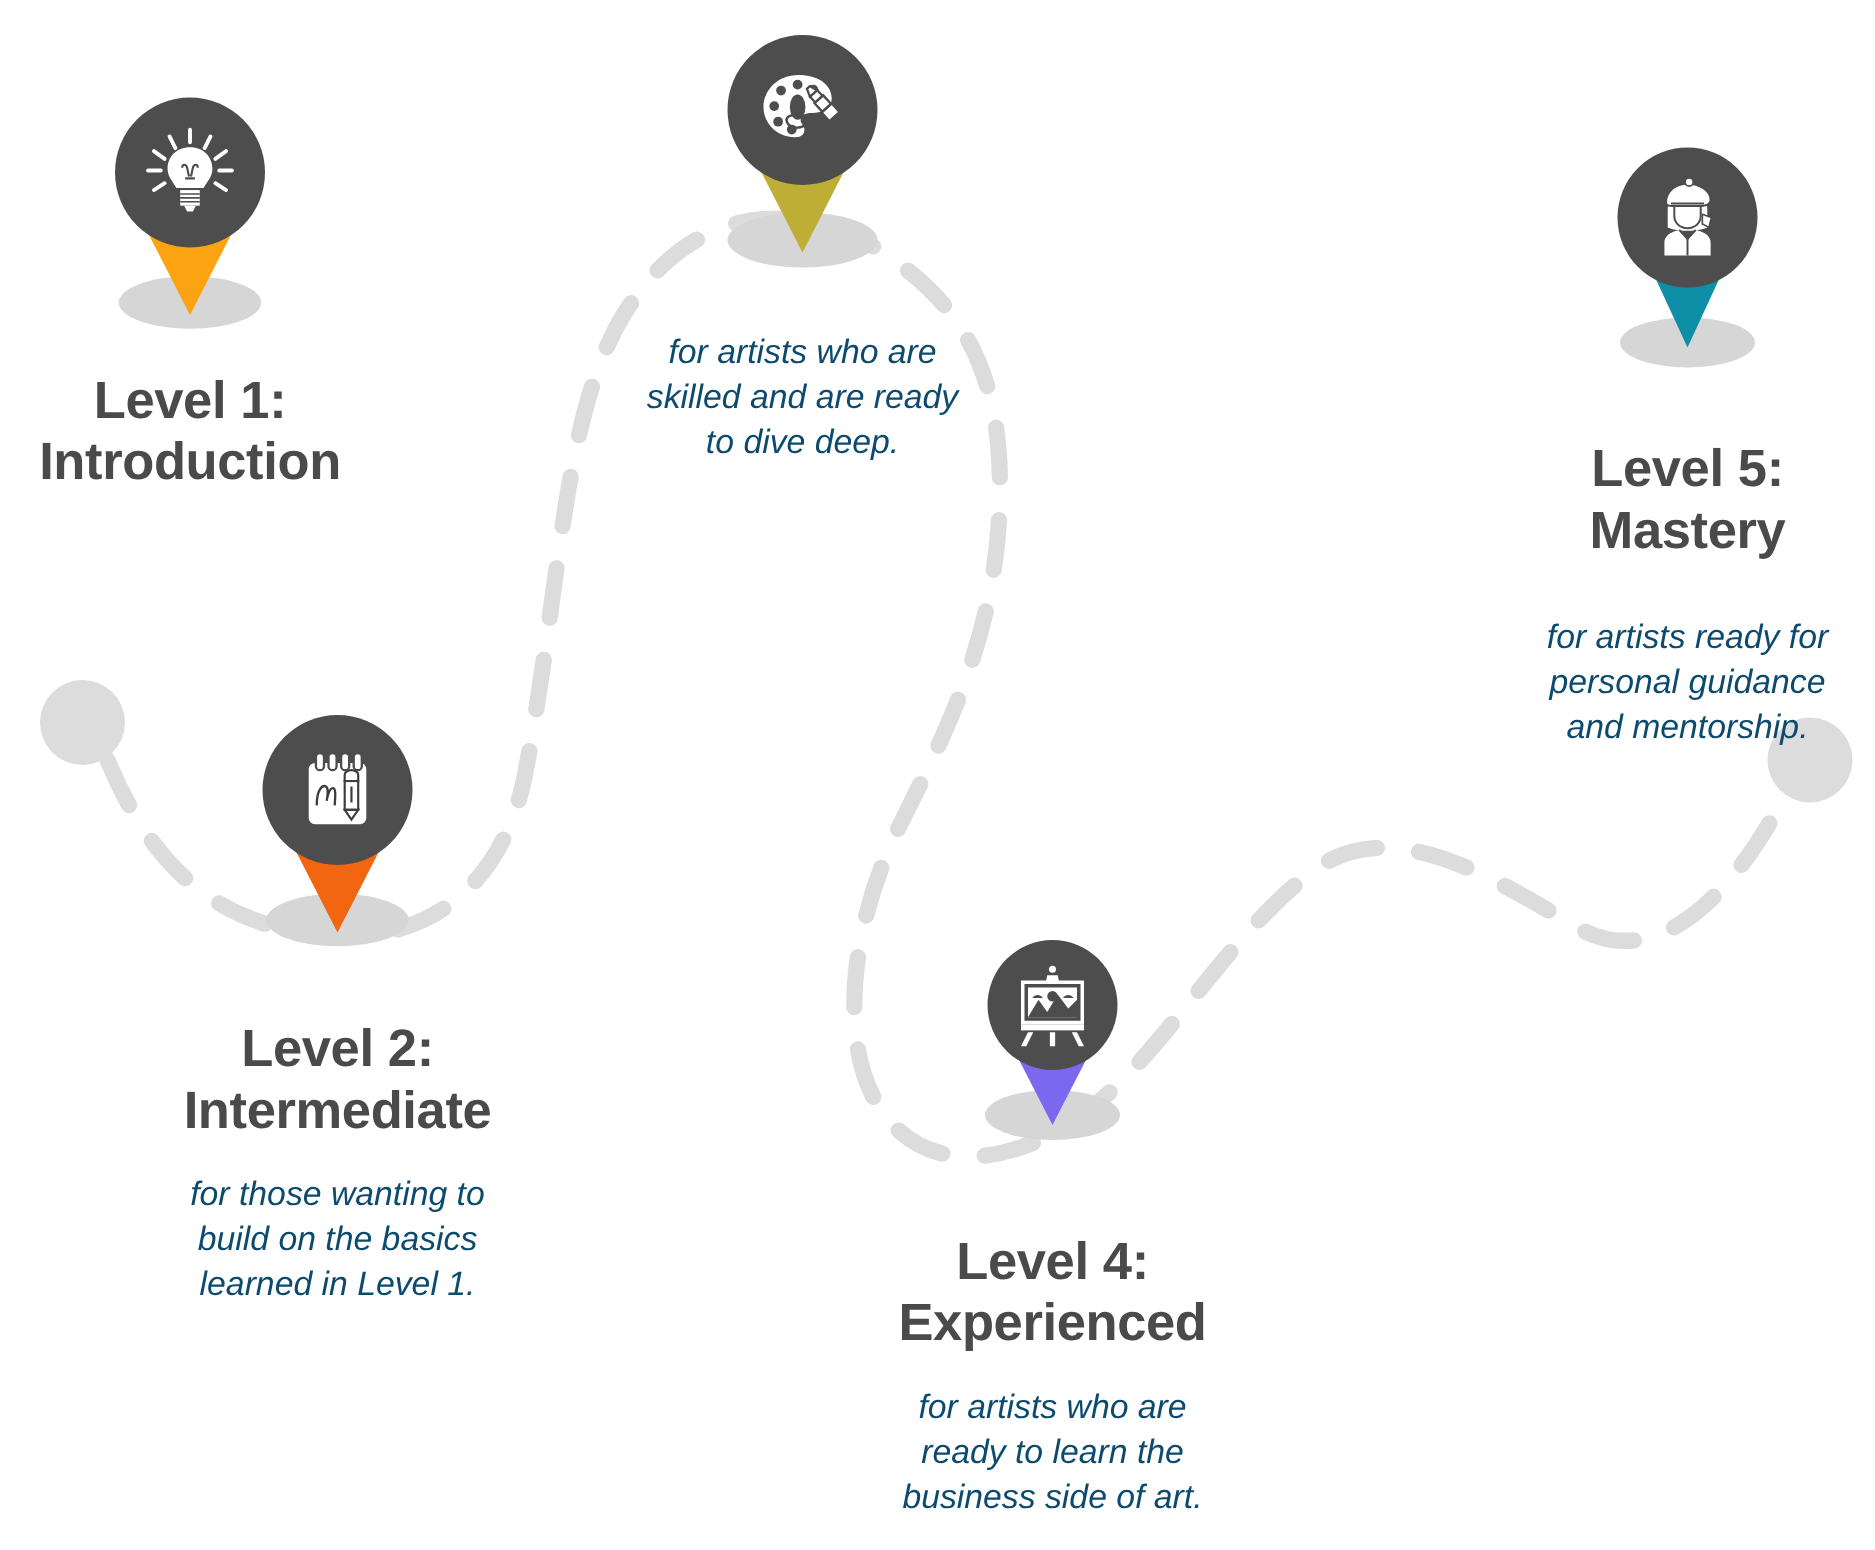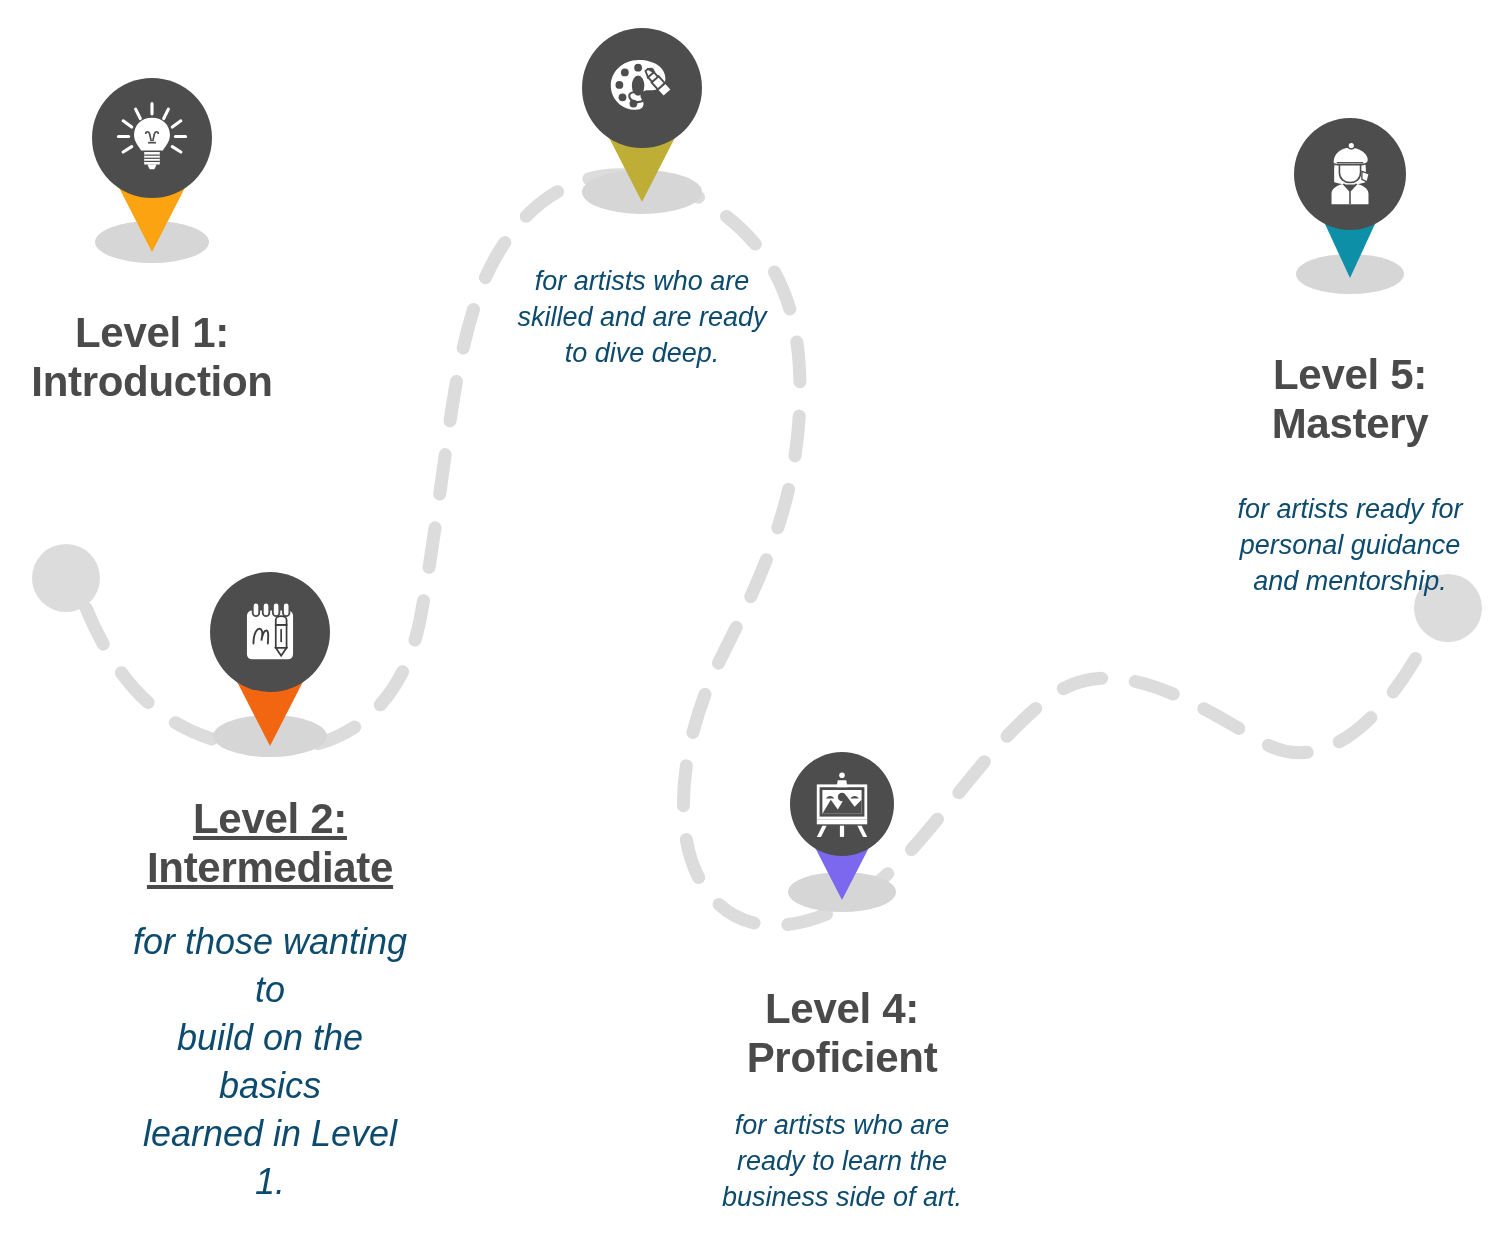--- a/index.html
+++ b/index.html
@@ -100,26 +100,26 @@
   .level-desc {
     font-style: italic;
     color: #0c4a6e;
     line-height: 1.33;
     margin: 0;
     white-space: pre-line;
   }
 
   
   #node-1 { left: 12px;   top: 78px;  width: 280px; }
-  #node-1 .level-title { font-size: 42px; margin-top: 20px; }
+  #node-1 .level-title { font-size: 42px; margin-top: 7px; }
   #node-1 .level-desc  { font-size: 27px; margin-top: 26px; }
 
   #node-2 { left: 130px;  top: 572px; width: 280px; }
-  #node-2 .level-title { font-size: 42px; margin-top: 12px; text-decoration: underline; }
-  #node-2 .level-desc  { font-size: 36px; margin-top: 26px; }
+  #node-2 .level-title { font-size: 42px; margin-top: 32px; }
+  #node-2 .level-desc  { font-size: 27px; margin-top: 26px; }
 
   #node-3 { left: 492px;  top: 28px;  width: 300px; }
   #node-3 .level-title { font-size: 42px; margin-top: 22px; }
   #node-3 .level-desc  { font-size: 27px; margin-top: 26px; }
 
   #node-4 { left: 692px;  top: 752px; width: 300px; }
   #node-4 .level-title { font-size: 42px; margin-top: 22px; }
   #node-4 .level-desc  { font-size: 27px; margin-top: 26px; }
 
   #node-5 { left: 1200px; top: 118px; width: 300px; }
@@ -278,21 +278,21 @@
             <g fill="#ffffff">
               <path d="M22 81 L28 81 L20 97 L14 97 Z"></path>
               <path d="M47 81 L53 81 L53 97 L47 97 Z"></path>
               <path d="M72 81 L78 81 L86 97 L80 97 Z"></path>
             </g>
           </svg>
         </div>
       </div>
     </div>
     <p class="level-title">Level 4:
-Proficient</p>
+Experienced</p>
     <p class="level-desc">for artists who are
 ready to learn the
 business side of art.</p>
   </div>
 
   <div class="level-node" id="node-5">
     <div class="marker">
       <div class="shadow-ellipse" style="width:108px;height:40px;top:136px;"></div>
       <div class="pin-wrap">
         <div class="pin-tail" style="top:80px;border-left:37px solid transparent;border-right:37px solid transparent;border-top:80px solid #0E8FA8;"></div>

